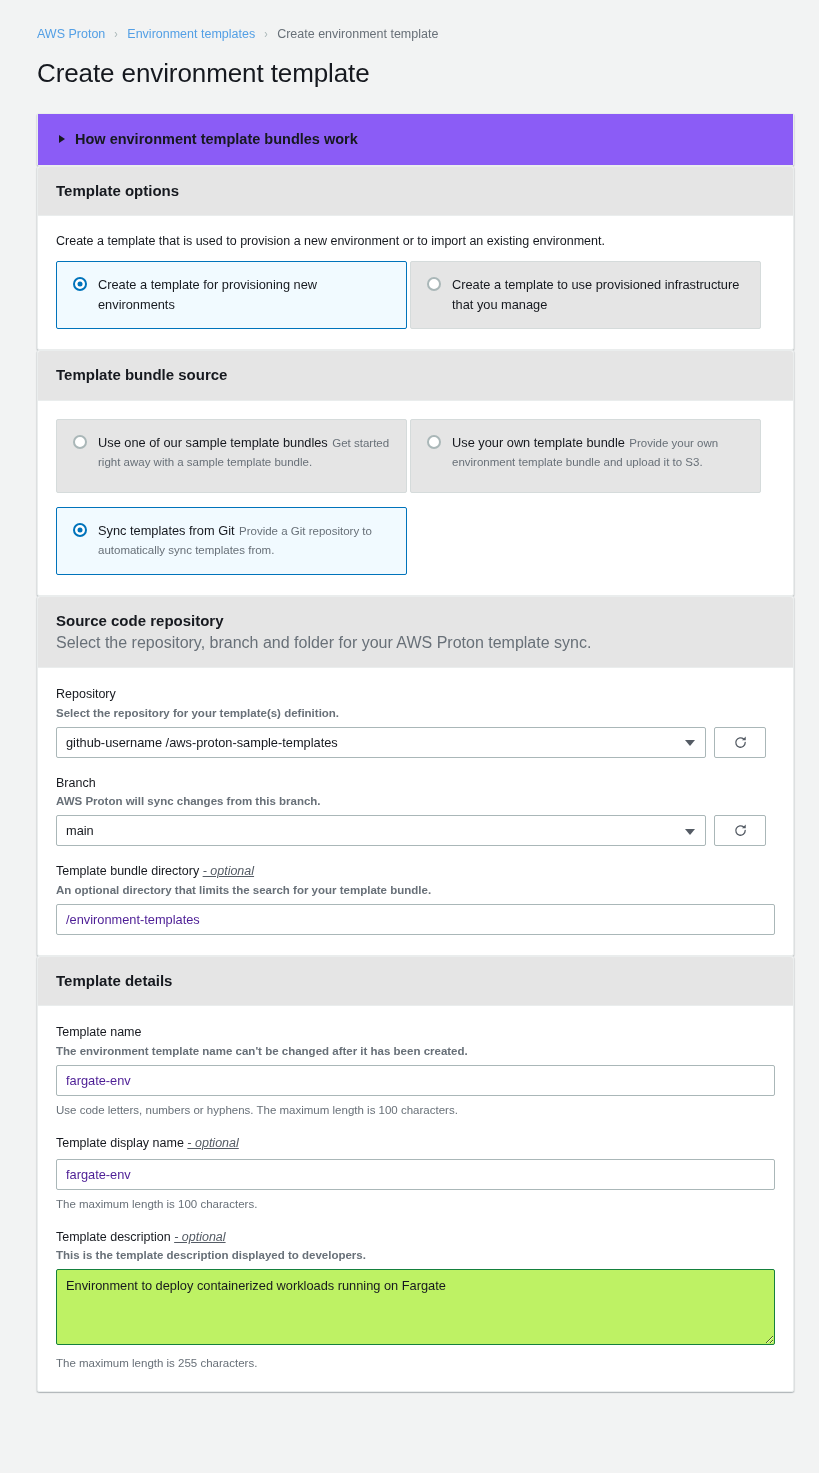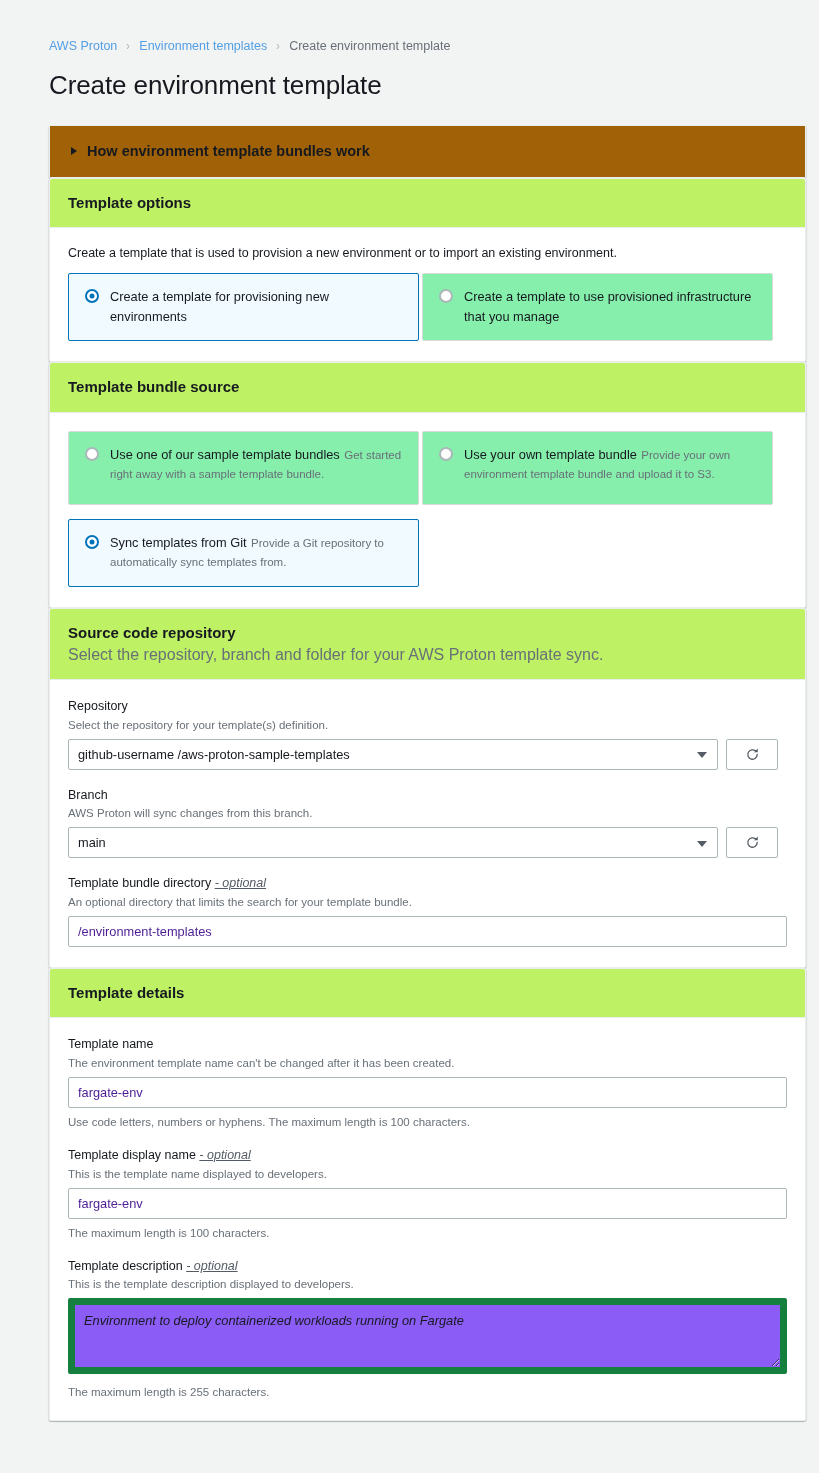--- a/index.html
+++ b/index.html
@@ -10,21 +10,21 @@
     background: #f2f3f3;
   }
   body {
     width: 819px;
     min-height: 1473px;
     font-family: "Liberation Sans", sans-serif;
     color: #16191f;
     -webkit-font-smoothing: antialiased;
   }
 
-  .page { width: 819px; padding: 16px; }
+  .page { width: 819px; padding: 4px; }
 
   
   .breadcrumb {
     display: flex;
     align-items: center;
     padding: 24px 0 0 33px;
     font-size: 12.5px;
     line-height: 1;
   }
   .bc-link {
@@ -63,21 +63,21 @@
     background: #ffffff;
     border: 1px solid #eaeded;
     border-radius: 2px;
     box-shadow: 0 1px 1px 0 rgba(0,28,36,0.15), 1px 1px 1px 0 rgba(0,28,36,0.08), -1px 1px 1px 0 rgba(0,28,36,0.08);
   }
   .card + .card { margin-top: 0; }
   .card-gap-24 { margin-top: 24px; }
 
   .card-header {
     padding: 14px 18px 15px 18px;
-    background: #bef264;
+    background: #e5e5e5;
     border-bottom: 1px solid #eaeded;
     border-radius: 2px 2px 0 0;
   }
   .card-title {
     font-size: 15px;
     font-weight: bold;
     color: #16191f;
     margin: 0;
     line-height: 1.3;
   }
@@ -87,21 +87,21 @@
     color: #687078;
     font-weight: normal;
   }
   .card-body { padding: 18px 18px 20px 18px; }
 
   
   .expandable {
     display: flex;
     align-items: center;
     padding: 17px 18px 18px 21px;
-    background: #a16207;
+    background: #8b5cf6;
     cursor: pointer;
     user-select: none;
   }
   .tri-right {
     width: 0; height: 0;
     border-left: 6px solid #16191f;
     border-top: 4.5px solid transparent;
     border-bottom: 4.5px solid transparent;
     margin-right: 10px;
     flex: none;
@@ -122,21 +122,21 @@
   
   .tile-row {
     display: flex;
     gap: 3px;
   }
   .tile-row + .tile-row { margin-top: 14px; }
   .tile {
     width: 351px;
     border: 1px solid #d5dbdb;
     border-radius: 2px;
-    background: #86efac;
+    background: #e5e5e5;
     padding: 13px 14px 14px 14px;
     display: flex;
     align-items: flex-start;
     cursor: pointer;
     min-height: 54px;
   }
   .tile.selected {
     border-color: #0073bb;
     background: #f1faff;
   }
@@ -191,20 +191,21 @@
   .field-label .optional {
     font-style: italic;
     color: #545b64;
     text-decoration: underline;
   }
   .field-hint {
     font-size: 11.5px;
     color: #687078;
     margin-top: 1px;
     line-height: 1.4;
+    font-weight: bold;
   }
   .field-constraint {
     font-size: 11.5px;
     color: #687078;
     margin-top: 6px;
     line-height: 1.4;
   }
   .input-row {
     display: flex;
     align-items: stretch;
@@ -263,32 +264,31 @@
     font-family: "Liberation Sans", sans-serif;
     color: #4c1d95;
     padding: 0 9px;
     margin-top: 6px;
     outline: none;
   }
 
   .textarea {
     width: 100%;
     height: 76px;
-    border: 7px solid #15803d;
-    border-radius: 2px;
-    background: #8b5cf6;
+    border: 1px solid #15803d;
+    border-radius: 2px;
+    background: #bef264;
     font-size: 12.8px;
     font-family: "Liberation Sans", sans-serif;
     color: #16191f;
     padding: 7px 9px;
     margin-top: 6px;
     outline: none;
     resize: vertical;
     line-height: 1.4;
-    font-style: italic;
   }
 </style>
 </head>
 <body>
 
 <div class="page">
 
   <nav class="breadcrumb">
     <a class="bc-link">AWS Proton</a>
     <span class="bc-sep">›</span>
@@ -426,21 +426,20 @@
         <div class="field-hint">The environment template name can't be changed after it has been created.</div>
         <input class="text-input" type="text" value="fargate-env" style="">
         <div class="field-constraint">Use code letters, numbers or hyphens. The maximum length is 100 characters.</div>
       </div>
 
       <div class="field">
         <div class="field-label">
           <span>Template display name</span>
           <span class="optional">- optional</span>
         </div>
-        <div class="field-hint">This is the template name displayed to developers.</div>
         <input class="text-input" type="text" value="fargate-env" style="">
         <div class="field-constraint">The maximum length is 100 characters.</div>
       </div>
 
       <div class="field">
         <div class="field-label">
           <span>Template description</span>
           <span class="optional">- optional</span>
         </div>
         <div class="field-hint">This is the template description displayed to developers.</div>

